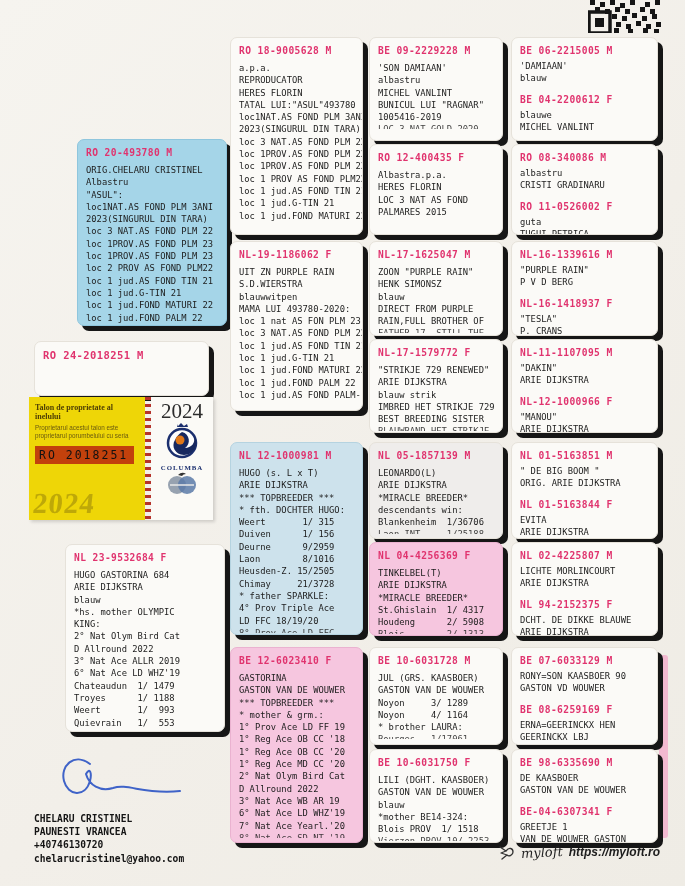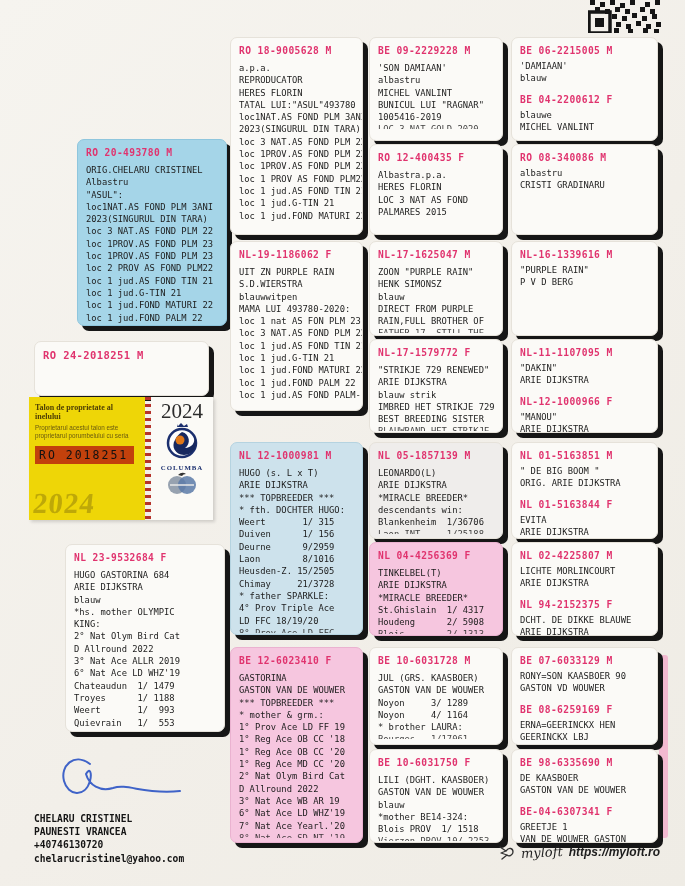--- a/index.html
+++ b/index.html
@@ -351,27 +351,41 @@
   </div>
 </div>
 <div class="card" style="left:511px;top:144px;width:147px;height:91px">
   <div class="sec">
     <div class="hd">RO 08-340086 M</div>
     <div class="body">
         <div class="ln">albastru</div>
         <div class="ln">CRISTI GRADINARU</div>
       </div>
   </div>
+  <div class="sec">
+    <div class="hd">RO 11-0526002 F</div>
+    <div class="body">
+        <div class="ln">guta</div>
+        <div class="ln">TUGUI PETRICA</div>
+      </div>
+  </div>
 </div>
 <div class="card" style="left:511px;top:241px;width:147px;height:95px">
   <div class="sec">
     <div class="hd">NL-16-1339616 M</div>
     <div class="body">
         <div class="ln">"PURPLE RAIN"</div>
         <div class="ln">P V D BERG</div>
+      </div>
+  </div>
+  <div class="sec">
+    <div class="hd">NL-16-1418937 F</div>
+    <div class="body">
+        <div class="ln">"TESLA"</div>
+        <div class="ln">P. CRANS</div>
       </div>
   </div>
 </div>
 <div class="card" style="left:511px;top:339px;width:147px;height:94px">
   <div class="sec">
     <div class="hd">NL-11-1107095 M</div>
     <div class="body">
         <div class="ln">"DAKIN"</div>
         <div class="ln">ARIE DIJKSTRA</div>
       </div>

